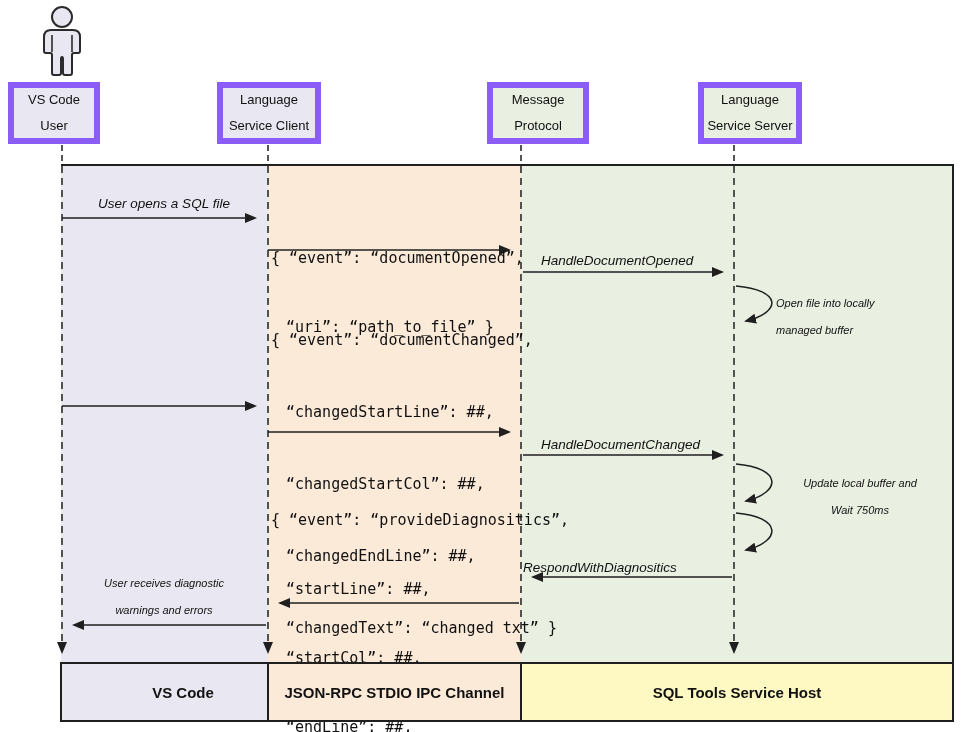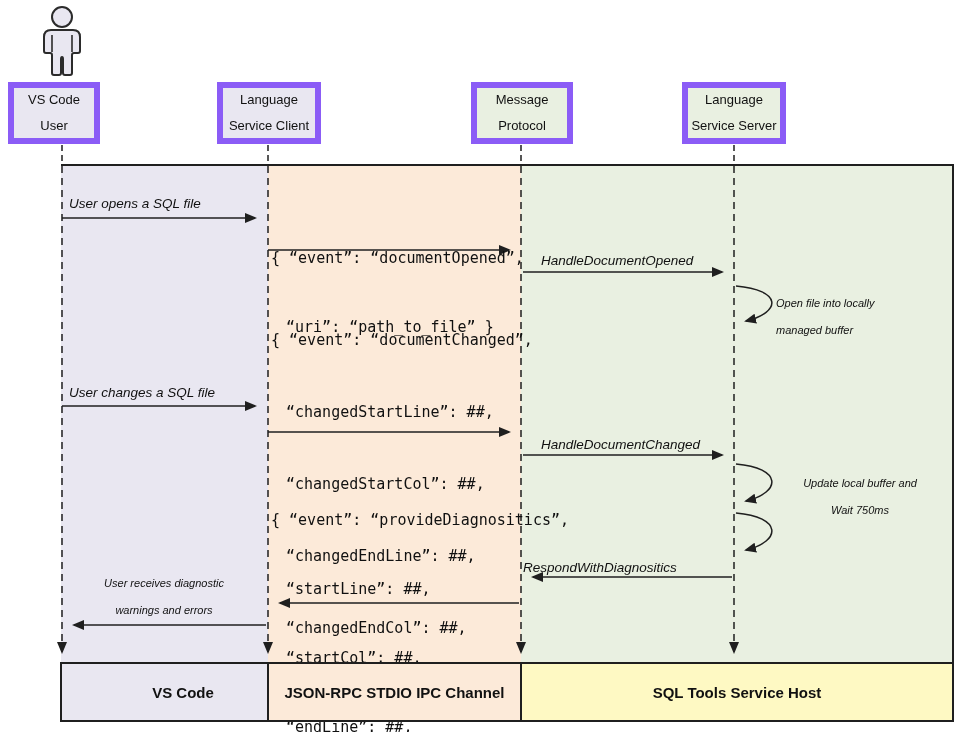--- a/index.html
+++ b/index.html
@@ -7,42 +7,42 @@
     position:relative;width:962px;height:732px;background:#ffffff;overflow:hidden;
     font-family:"Liberation Sans",sans-serif;color:#111;
   }
   
   .pbox{
     position:absolute;top:82px;height:62px;border:6px solid #8b5cf6;
     display:flex;flex-direction:column;align-items:center;justify-content:center;
     font-size:13px;line-height:26px;text-align:center;box-sizing:border-box;
   }
   .pbox.lav{background:#e9e7f1;}
-  .pbox.grn{background:#e9f0e1;}
+  .pbox.grn{background:#e9f0e1;margin-left:16px;}
   
   .band{position:absolute;top:166px;height:556px;}
   .band.lav{background:#e9e7f1;}
   .band.peach{background:#fcead9;}
   .band.grn{background:#e9f0e1;}
   .region-border-top{position:absolute;left:61px;top:164px;width:893px;height:2px;background:#1f1f1f;}
   .region-border-right{position:absolute;left:952px;top:164px;width:2px;height:558px;background:#1f1f1f;}
   
   .lane{
     position:absolute;top:662px;height:60px;border:2px solid #1f1f1f;box-sizing:border-box;
     display:flex;align-items:center;justify-content:center;
     font-size:15px;font-weight:bold;
   }
   .lane.lav{background:#e9e7f1;padding-left:37px;}
   .lane.peach{background:#fcead9;}
   .lane.grn{background:#fef9c3;}
   
   .flow-label{
     position:absolute;font-style:italic;font-size:13.5px;white-space:nowrap;line-height:18px;
   }
-  .flow-label.center{text-align:left;margin-left:7px;}
+  .flow-label.center{text-align:center;}
   .note{position:absolute;font-style:italic;font-size:11px;line-height:27px;white-space:nowrap;}
   .note.centered{text-align:center;}
   
   .payload{
     position:absolute;font-family:"DejaVu Sans Mono",monospace;font-size:15px;
     line-height:23px;white-space:pre;color:#101010;
   }
   .payload.lh24{line-height:24px;}
   .payload .json-line + .json-line{padding-left:15px;}
   svg{position:absolute;left:0;top:0;pointer-events:none;}
@@ -117,21 +117,20 @@
 
       <path d="M62 646 V652" marker-end="url(#arrow)"></path>
       <path d="M268 646 V652" marker-end="url(#arrow)"></path>
       <path d="M521 646 V652" marker-end="url(#arrow)"></path>
       <path d="M734 646 V652" marker-end="url(#arrow)"></path>
     </g>
   </svg>
 
   <div class="flow-label center" style="left:62px;width:204px;top:195px;">User opens a SQL file</div>
   <div class="flow-label" style="left:541px;top:252px;">HandleDocumentOpened</div>
-  <div class="flow-label center" style="left:62px;width:204px;top:384px;">User changes a SQL file</div>
   <div class="flow-label" style="left:541px;top:436px;">HandleDocumentChanged</div>
   <div class="flow-label" style="left:523px;top:559px;">RespondWithDiagnositics</div>
   <div class="note centered" style="left:62px;width:204px;top:570px;">
     <div>User receives diagnostic</div>
     <div>warnings and errors</div>
   </div>
 
   <div class="note" style="left:776px;top:290px;">
     <div>Open file into locally</div>
     <div>managed buffer</div>
@@ -143,21 +142,20 @@
 
   <div class="payload" style="left:271px;top:201px;">
     <div class="json-line">{ “event”: “documentOpened”,</div>
     <div class="json-line">“uri”: “path_to_file” }</div>
   </div>
   <div class="payload lh24" style="left:271px;top:280px;">
     <div class="json-line">{ “event”: “documentChanged”,</div>
     <div class="json-line">“changedStartLine”: ##,</div>
     <div class="json-line">“changedStartCol”: ##,</div>
     <div class="json-line">“changedEndLine”: ##,</div>
-    <div class="json-line">“changedEndCol”: ##,</div>
     <div class="json-line">“changedText”: “changed txt” }</div>
   </div>
   <div class="payload" style="left:271px;top:463px;">
     <div class="json-line">{ “event”: “provideDiagnositics”,</div>
     <div class="json-line">“startLine”: ##,</div>
     <div class="json-line">“startCol”: ##,</div>
     <div class="json-line">“endLine”: ##,</div>
     
     
   </div>

